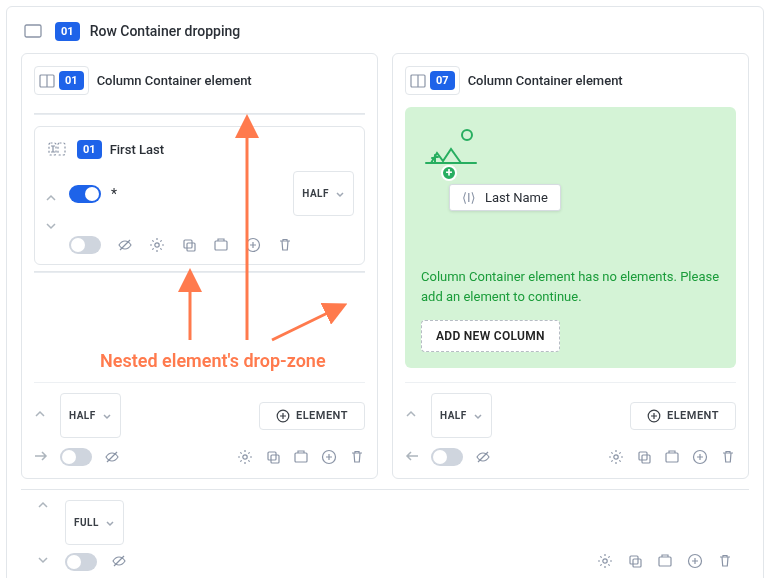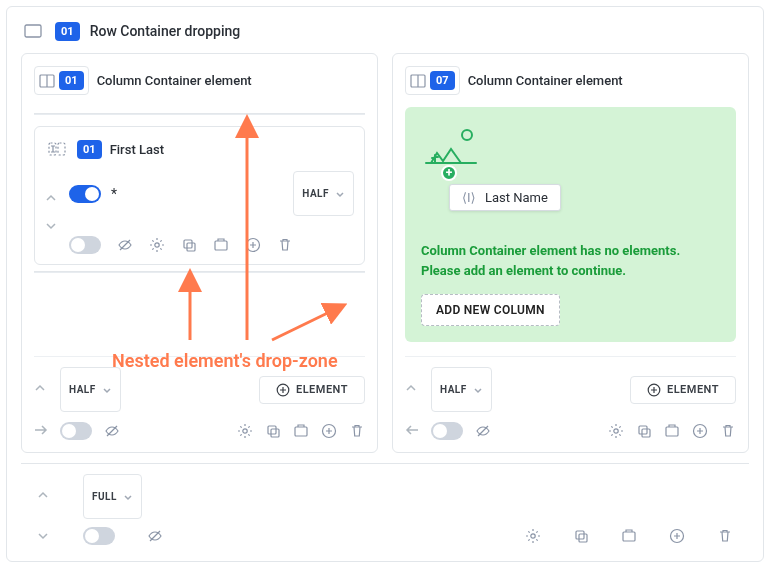--- a/index.html
+++ b/index.html
@@ -28,28 +28,28 @@
   .toggle-on::after { right: 2px; }
   .toggle-off::after { left: 2px; }
   .req-ast { font-size: 14px; color: #2a2f36; }
   .width-sel { border: 1px solid #e2e6ea; border-radius: 4px; padding: 16px 8px; display: flex; align-items: center; gap: 6px; font-size: 10px; font-weight: 700; letter-spacing: .5px; color: #3a3f46; cursor: pointer; }
   .icons-row { display: flex; align-items: center; gap: 16px; margin-top: 10px; color: #8a94a6; }
   .icon-btn { width: 16px; height: 16px; cursor: pointer; display: flex; align-items: center; justify-content: center; }
   .dropzone { background: #d4f3d6; border-radius: 6px; padding: 16px; position: relative; min-height: 225px; }
   .desert { color: #27ae60; }
   .drag-chip { position: absolute; top: 40px; left: 44px; background: #fff; border: 1px solid #d6dbe1; border-radius: 3px; padding: 5px 12px; font-size: 13px; color: #2a2f36; box-shadow: 0 1px 3px rgba(0,0,0,.1); margin-top: 37px; }
   .drag-plus { position: absolute; top: 58px; left: 36px; width: 16px; height: 16px; background: #27ae60; border: 2px solid #fff; border-radius: 50%; display: flex; align-items: center; justify-content: center; color: #fff; font-size: 12px; font-weight: 700; }
-  .drop-text { color: #1a9c3a; font-size: 13px; font-weight: 700; line-height: 1.5; margin-top: 70px; }
+  .drop-text { color: #1a9c3a; font-size: 13px; font-weight: 400; line-height: 1.5; margin-top: 96px; }
   .add-btn { display: inline-block; margin-top: 14px; border: 1px dashed #b6bcc4; border-radius: 4px; background: #fff; padding: 8px 14px; font-size: 12px; font-weight: 600; letter-spacing: .3px; color: #222; cursor: pointer; }
   .footer-row { display: flex; align-items: center; gap: 12px; margin-top: 14px; padding-top: 10px; }
   .footer-sep { border-top: 1px solid #edf0f3; }
   .flex-spacer { flex: 1; }
   .elem-btn { border: 1px solid #e2e6ea; border-radius: 4px; padding: 6px 16px; display: flex; align-items: center; gap: 6px; font-size: 11px; font-weight: 600; letter-spacing: .5px; color: #3a3f46; cursor: pointer; }
   .row-footer { border-top: 1px solid #e2e6ea; margin-top: 10px; padding: 10px 16px 4px; display: flex; flex-direction: column; gap: 8px; }
-  .row-footer-line { display: flex; align-items: center; gap: 32px; }
+  .row-footer-line { display: flex; gap: 14px; }
   .annotation { position: absolute; color: #ff7a4d; font-size: 18px; font-weight: 600; pointer-events: none; }
   svg { display: block; }
   .chev { color: #a0a8b4; }
 </style>
 </head>
 <body>
 
 <div class="main-card">
   <div class="row-header">
     <span class="icon-chip">
@@ -390,15 +390,15 @@
   <defs>
     <marker id="ah" markerWidth="8" markerHeight="8" refX="6" refY="4" orient="auto">
         <path d="M0 0L8 4L0 8z" fill="#ff7a4d"></path>
       </marker>
   </defs>
   <path d="M247 340 L247 120" stroke="#ff7a4d" stroke-width="3" fill="none" marker-end="url(#ah)"></path>
   <path d="M190 340 L190 274" stroke="#ff7a4d" stroke-width="3" fill="none" marker-end="url(#ah)"></path>
   <path d="M272 340 L342 306" stroke="#ff7a4d" stroke-width="3" fill="none" marker-end="url(#ah)"></path>
 </svg>
 
-<div class="annotation" style="top:350px; left:112px; text-align:center;">
+<div class="annotation" style="top:350px; left:100px; text-align:center;">
   <div>Nested element's drop-zone</div>
 </div>
 
 </body></html>

